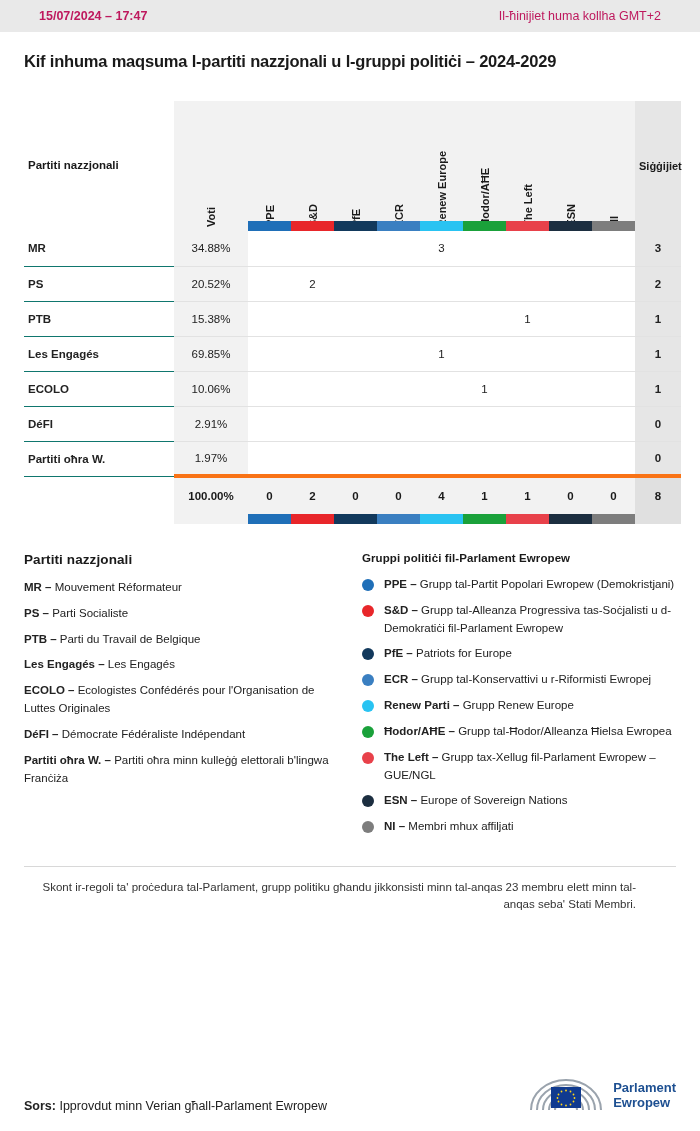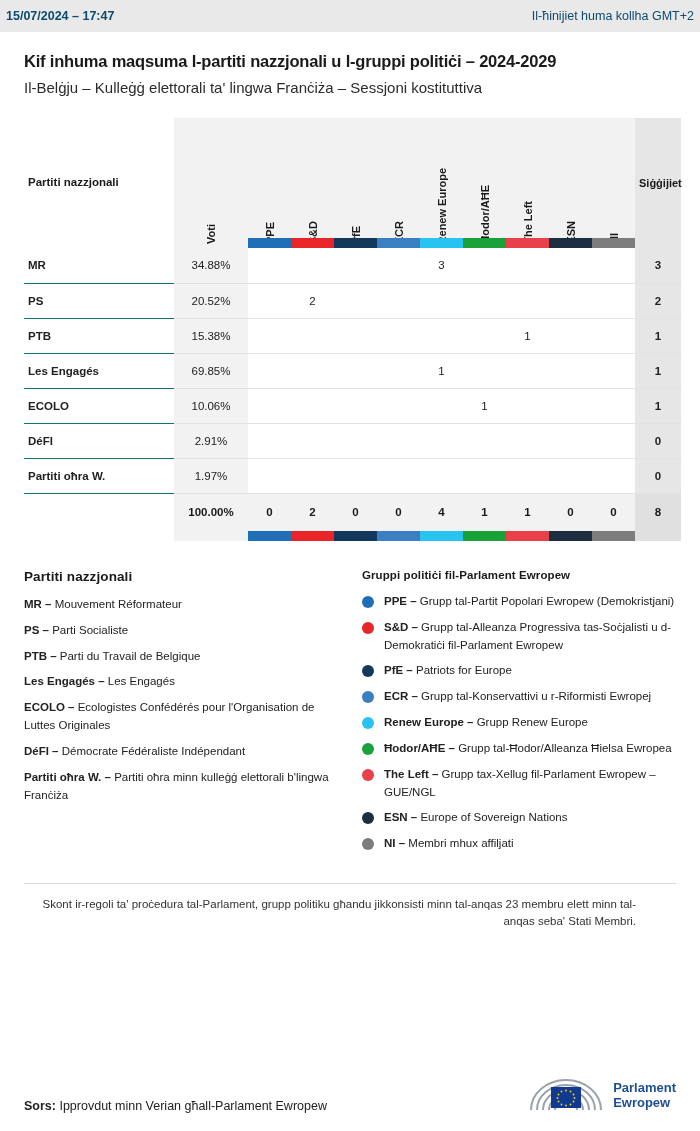--- a/index.html
+++ b/index.html
@@ -14,23 +14,23 @@
     overflow: hidden;
   }
 
   
   .topbar {
     height: 32px;
     background: #e9e9e9;
     display: flex;
     align-items: center;
     justify-content: space-between;
-    padding: 0 6px;
+    padding: 0 39px;
     font-size: 12.5px;
-    color: #0c4a6e;
+    color: #be185d;
   }
   .topbar .left { font-weight: bold; }
   .topbar .right { font-weight: normal; }
 
   
   .titles { padding: 20px 24px 0 24px; }
   h1.main-title {
     font-size: 16.5px;
     font-weight: bold;
     margin: 0 0 8px 0;
@@ -120,21 +120,21 @@
     background: #e6e6e6;
     font-weight: bold;
   }
 
   tr.total-row td {
     height: 38px;
     font-size: 11.5px;
     font-weight: bold;
     text-align: center;
     background: #f2f2f2;
-    border-top: 1px solid #f97316;
+    border-top: 4px solid #f97316;
   }
   tr.total-row td.party { background: #ffffff; border-top: none; }
   tr.total-row td.seats { background: #e0e0e0; }
   tr.footer-bar td { height: 10px; padding: 0; }
   tr.footer-bar td.blank { background: #ffffff; }
   tr.footer-bar td.votes-blank { background: #f2f2f2; }
   tr.footer-bar td.seats-blank { background: #e0e0e0; }
 
   
   .legend {
@@ -212,21 +212,20 @@
 </head>
 <body>
 
 <div class="topbar">
   <div class="left">15/07/2024 – 17:47</div>
   <div class="right">Il-ħinijiet huma kollha GMT+2</div>
 </div>
 
 <div class="titles">
   <h1 class="main-title">Kif inhuma maqsuma l-partiti nazzjonali u l-gruppi politiċi – 2024-2029</h1>
-  <h2 class="sub-title">Il-Belġju – Kulleġġ elettorali ta' lingwa Franċiża – Sessjoni kostituttiva</h2>
 </div>
 
 <div class="table-wrap">
   <table class="results">
     <colgroup>
       <col style="width:150px">
       <col style="width:74px">
       <col style="width:43px">
         <col style="width:43px">
         <col style="width:43px">
@@ -467,21 +466,21 @@
       <span><b>PfE –</b>
       <span>Patriots for Europe</span></span>
     </div>
     <div class="group-def">
       <span class="dot" style="background:#3a7fc1"></span>
       <span><b>ECR –</b>
       <span>Grupp tal-Konservattivi u r-Riformisti Ewropej</span></span>
     </div>
     <div class="group-def">
       <span class="dot" style="background:#29c3f2"></span>
-      <span><b>Renew Europe –</b>
+      <span><b>Renew Parti –</b>
       <span>Grupp Renew Europe</span></span>
     </div>
     <div class="group-def">
       <span class="dot" style="background:#1aa13a"></span>
       <span><b>Ħodor/AĦE –</b>
       <span>Grupp tal-Ħodor/Alleanza Ħielsa Ewropea</span></span>
     </div>
     <div class="group-def">
       <span class="dot" style="background:#e8414a"></span>
       <span><b>The Left –</b>

